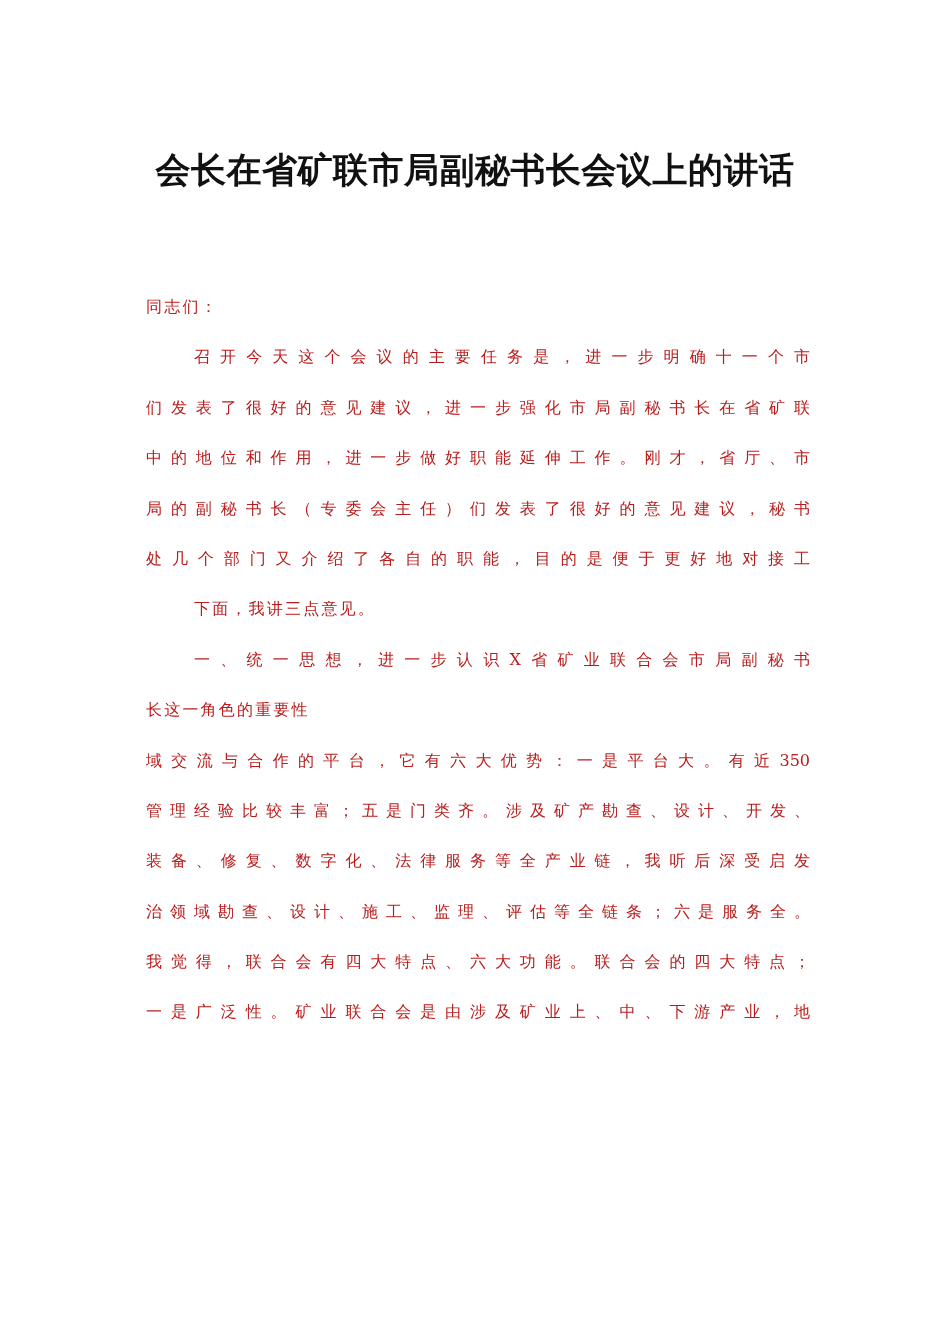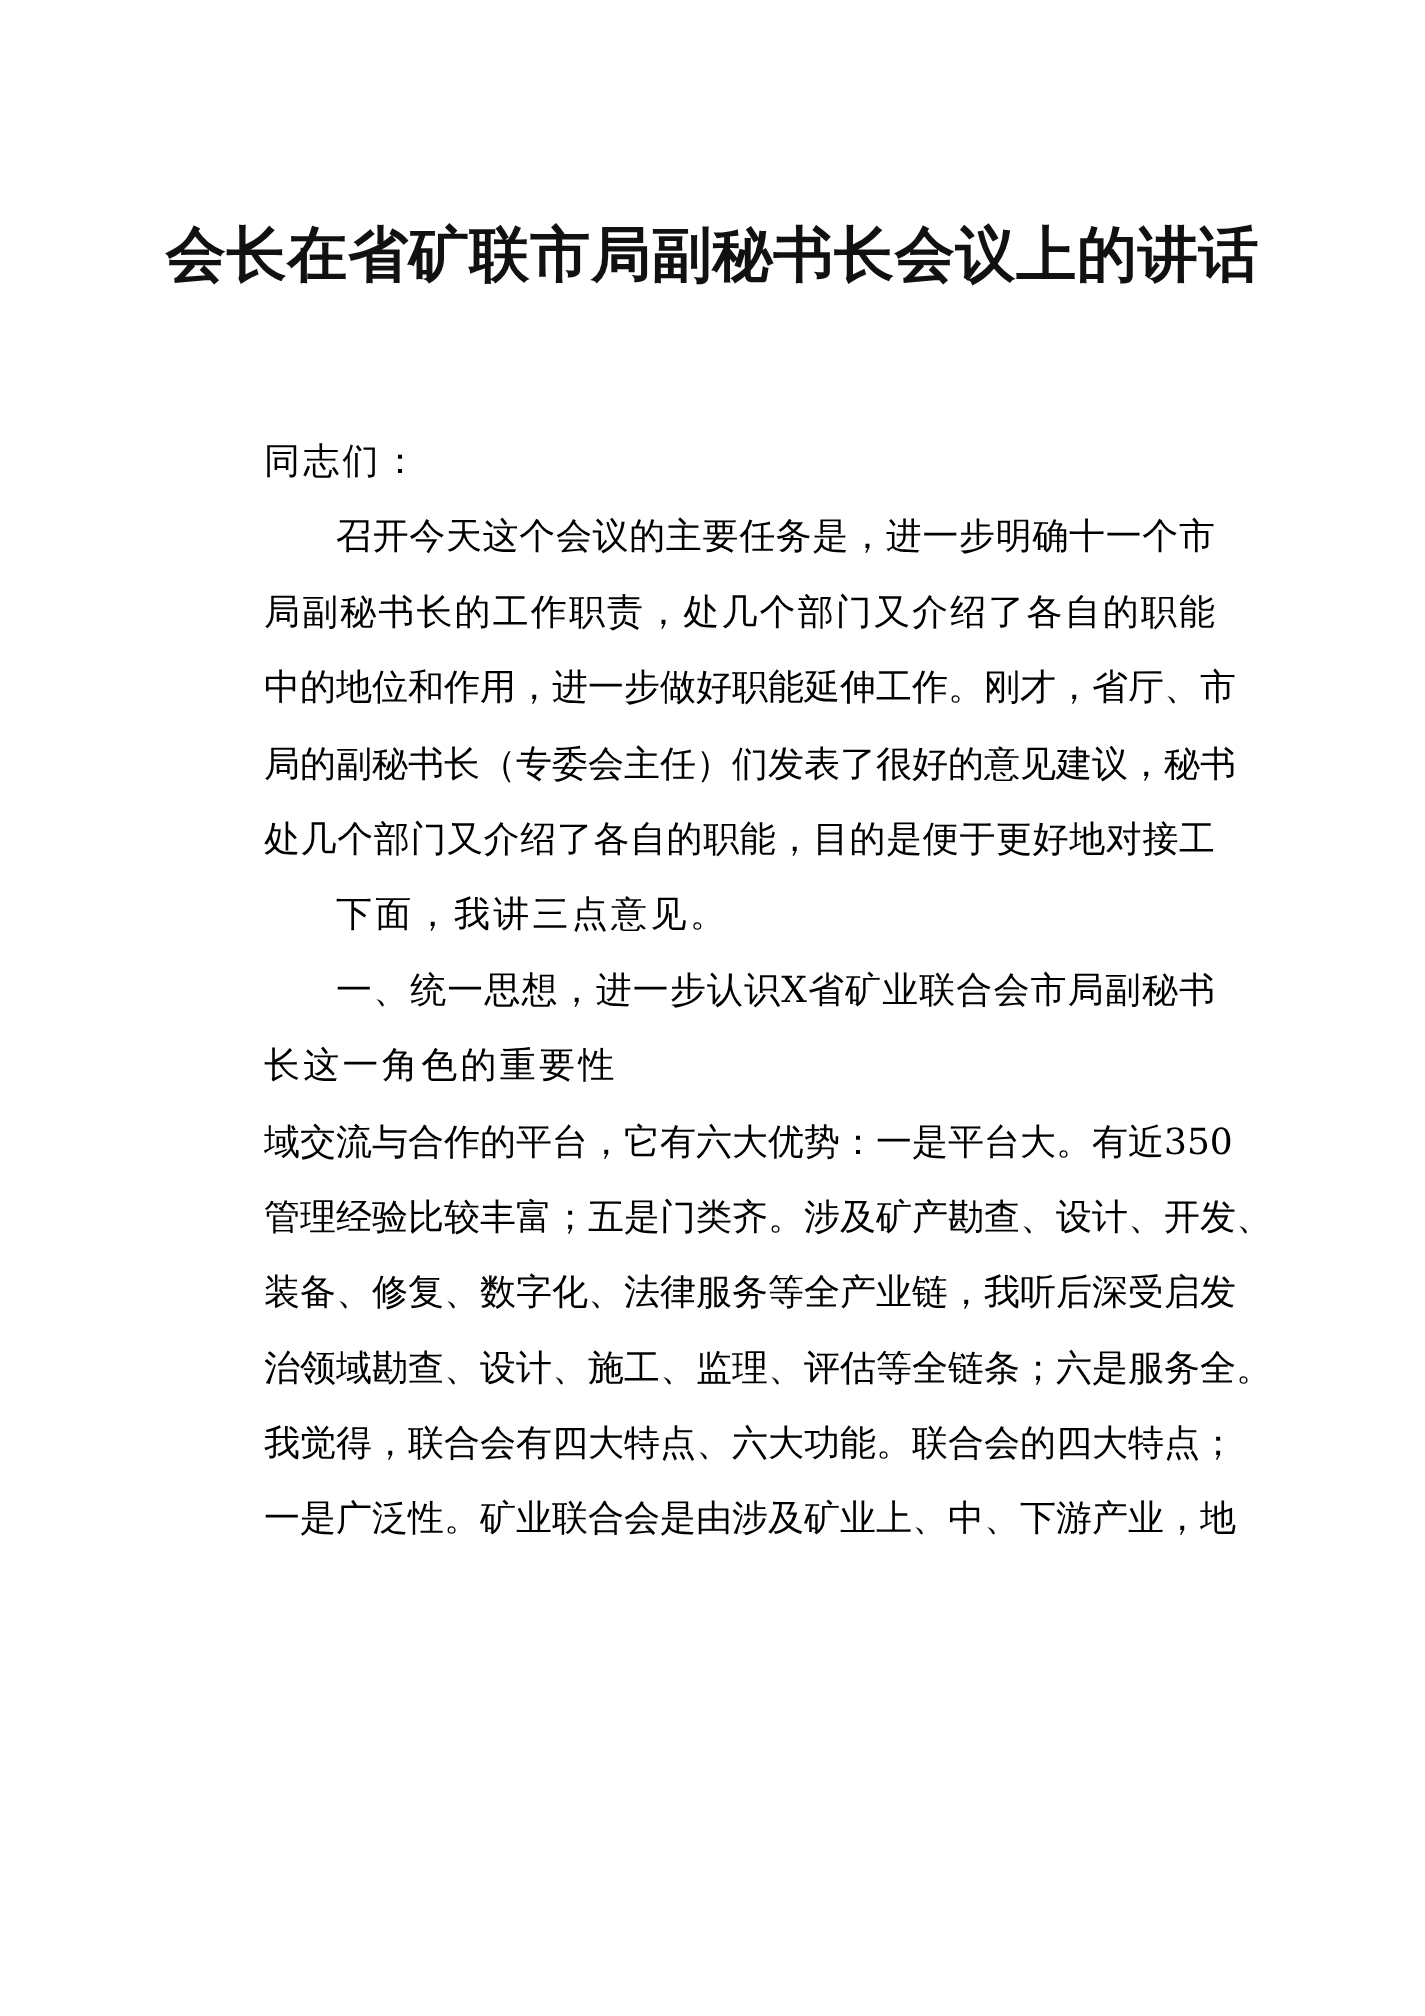--- a/index.html
+++ b/index.html
@@ -24,62 +24,61 @@
       background: #ffffff;
     }
     .title {
       position: absolute;
       left: 0;
       width: 950px;
       top: 146px;
       text-align: center;
       font-family: "DejaVu Sans", "Liberation Sans", sans-serif;
       font-weight: bold;
-      font-size: 40px;
+      font-size: 35px;
       line-height: 48px;
       letter-spacing: 0.5px;
       color: #111111;
       margin: 0;
     }
     .body {
       position: absolute;
       left: 146px;
       top: 282px;
       width: 664px;
     }
     .line {
       display: block;
       height: 50.4px;
       line-height: 50.4px;
-      font-size: 24px;
+      font-size: 16px;
       white-space: nowrap;
       letter-spacing: 2.2px;
-      color: #000000;
-      margin-left: 30px;
+      color: #b91c1c;
     }
     .line.justify {
       text-align: justify;
       text-align-last: justify;
       letter-spacing: 0;
     }
     .indent {
       padding-left: 48px;
     }
   </style>
 </head>
 <body>
 
 <div class="page">
   <h1 class="title">会长在省矿联市局副秘书长会议上的讲话</h1>
 
   <div class="body">
     <span class="line">同志们：</span>
 
     <span class="line justify indent">召开今天这个会议的主要任务是，进一步明确十一个市</span>
-    <span class="line justify">局副秘书长的工作职责，处几个部门又介绍了各自的职能</span>
+    <span class="line justify">们发表了很好的意见建议，进一步强化市局副秘书长在省矿联</span>
     <span class="line justify">中的地位和作用，进一步做好职能延伸工作。刚才，省厅、市</span>
     <span class="line justify">局的副秘书长（专委会主任）们发表了很好的意见建议，秘书</span>
     <span class="line justify">处几个部门又介绍了各自的职能，目的是便于更好地对接工</span>
 
     <span class="line indent">下面，我讲三点意见。</span>
 
     <span class="line justify indent">一、统一思想，进一步认识X省矿业联合会市局副秘书</span>
     <span class="line">长这一角色的重要性</span>
 
     <span class="line justify">域交流与合作的平台，它有六大优势：一是平台大。有近350</span>

